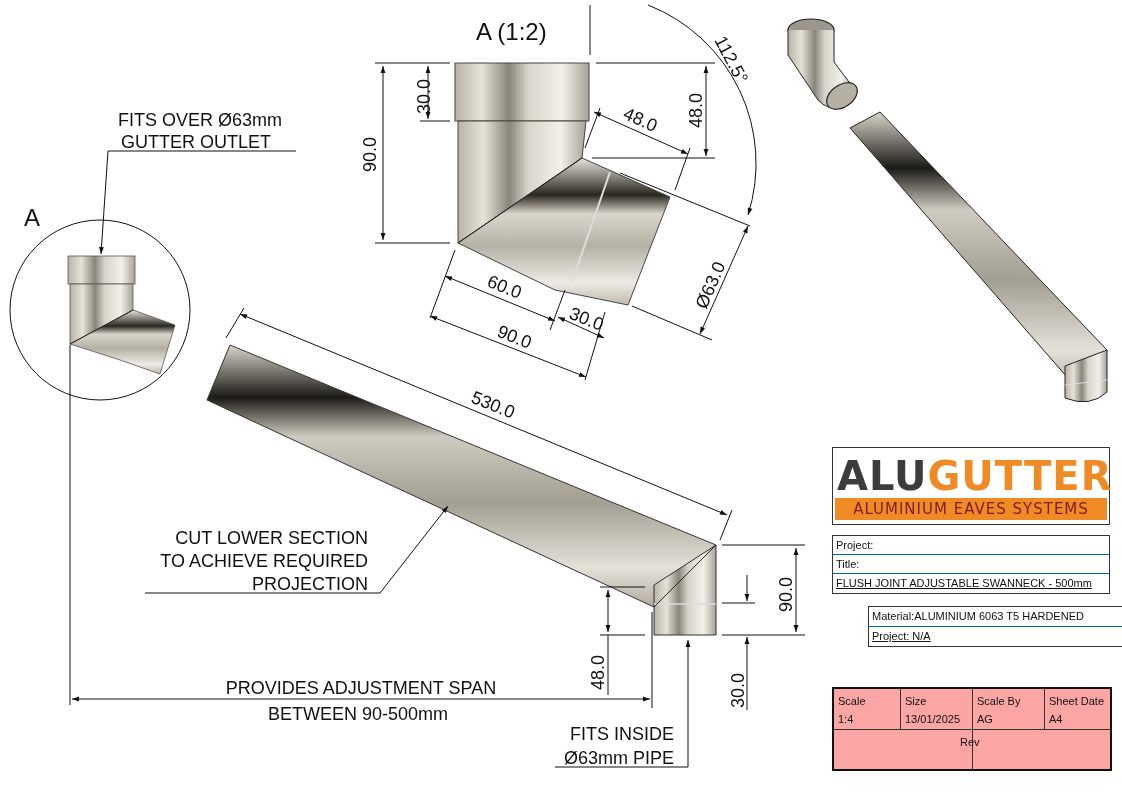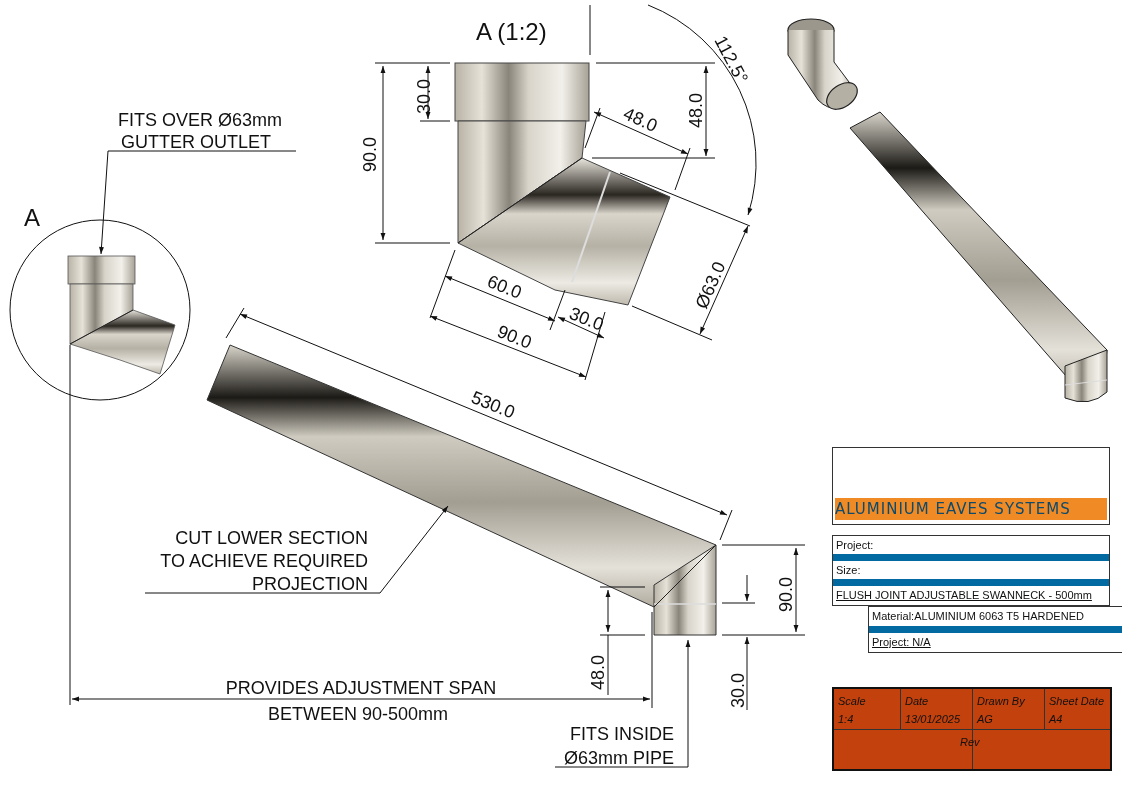--- a/index.html
+++ b/index.html
@@ -9,26 +9,26 @@
   .dim { font-size:18px; }
   .note { font-size:18px; }
   .label-big { font-size:24px; }
 
   
   .tb { position:absolute; left:832px; top:447px; width:278px; font-size:11px; color:#111; }
   .logo { position:absolute; left:0; top:0; width:276px; height:76px; border:1px solid #333; background:#fff; }
   .logo-main { position:absolute; left:4px; top:6px; font-size:40px; font-weight:bold; letter-spacing:1px; line-height:44px; font-family:"DejaVu Sans", sans-serif; }
   .logo-alu { color:#3c3c3c; }
   .logo-gutter { color:#f08a24; }
-  .logo-sub { position:absolute; left:2px; right:2px; top:50px; height:22px; background:#f08a24; color:#0c4a6e; font-size:15px; line-height:22px; letter-spacing:1px; font-family:"DejaVu Sans", sans-serif; }
+  .logo-sub { position:absolute; left:2px; right:2px; top:50px; height:22px; background:#f08a24; color:#7f1d1d; font-size:15px; line-height:22px; text-align:center; letter-spacing:1px; font-family:"DejaVu Sans", sans-serif; }
   .box { position:absolute; left:0; width:276px; border:1px solid #333; background:#fff; }
-  .row { border-bottom:7px solid #0369a1; padding:2px 3px; height:15px; line-height:15px; white-space:nowrap; }
+  .row { border-bottom:1px solid #0369a1; padding:2px 3px; height:15px; line-height:15px; white-space:nowrap; }
   .row:last-child { border-bottom:none;text-decoration:underline; }
   .row.label { height:14px; }
-  .grid { position:absolute; left:0; top:240px; width:276px; height:80px; border:2px solid #111; background:#c2410c;font-style:italic; }
+  .grid { position:absolute; left:0; top:240px; width:276px; height:80px; border:2px solid #111; background:#fca5a5; }
   .cell { position:absolute; padding:3px 4px; line-height:18px; box-sizing:border-box; }
   .vline { position:absolute; width:1px; background:#333; }
   .hline { position:absolute; height:1px; background:#333; }
 </style>
 </head>
 <body>
 
 <svg class="drawing" viewBox="0 0 1122 793" xmlns="http://www.w3.org/2000/svg">
   <defs>
     <linearGradient id="metalV" x1="0" y1="0" x2="1" y2="0">
@@ -183,50 +183,53 @@
     <path d="M788,30 L788,55 L818,100 Q838,120 855,90 L834,62 L834,30" fill="url(#metalV)" stroke="#222" stroke-width="1"></path>
     <ellipse cx="842" cy="96" rx="17" ry="11" transform="rotate(-35 842 96)" fill="#b5b0a4" stroke="#222" stroke-width="1.2"></ellipse>
     <polygon points="850,128 880,112 1107,350 1102,392 1080,392" fill="url(#metalLong)" stroke="#222" stroke-width="1"></polygon>
     <path d="M1065,366 L1107,350 L1107,392 Q1090,408 1065,398 z" fill="url(#metalV)" stroke="#222" stroke-width="1"></path>
     <line x1="1065" y1="385" x2="1107" y2="380" stroke="#ddd"></line>
   </g>
 </svg>
 
 <div class="tb">
   <div class="logo">
+    <div class="logo-main">
+      <span class="logo-alu">ALU</span><span class="logo-gutter">GUTTER</span>
+    </div>
     <div class="logo-sub">ALUMINIUM EAVES SYSTEMS</div>
   </div>
 
   <div class="box" style="top:88px;">
     <div class="row label">Project:</div>
-    <div class="row label">Size:</div>
+    <div class="row label">Title:</div>
     <div class="row">FLUSH JOINT ADJUSTABLE SWANNECK - 500mm</div>
   </div>
 
   <div class="box" style="top:159px;margin-left:36px;">
     <div class="row">Material:ALUMINIUM 6063 T5 HARDENED</div>
     <div class="row">Project: N/A</div>
   </div>
 
   <div class="grid">
     <div class="vline" style="left:66px; top:0; height:40px;"></div>
     <div class="vline" style="left:138px; top:0; height:80px;"></div>
     <div class="vline" style="left:210px; top:0; height:40px;"></div>
     <div class="hline" style="left:0; top:40px; width:276px;"></div>
 
     <div class="cell" style="left:0; top:0; width:66px;">
       <div>Scale</div>
       <div>1:4</div>
     </div>
     <div class="cell" style="left:67px; top:0; width:72px;">
-      <div>Date</div>
+      <div>Size</div>
       <div>13/01/2025</div>
     </div>
     <div class="cell" style="left:139px; top:0; width:72px;">
-      <div>Drawn By</div>
+      <div>Scale By</div>
       <div>AG</div>
     </div>
     <div class="cell" style="left:211px; top:0; width:66px;">
       <div>Sheet Date</div>
       <div>A4</div>
     </div>
     <div class="cell" style="left:122px; top:41px; width:138px;">
       <div>Rev</div>
       <div></div>
     </div>

